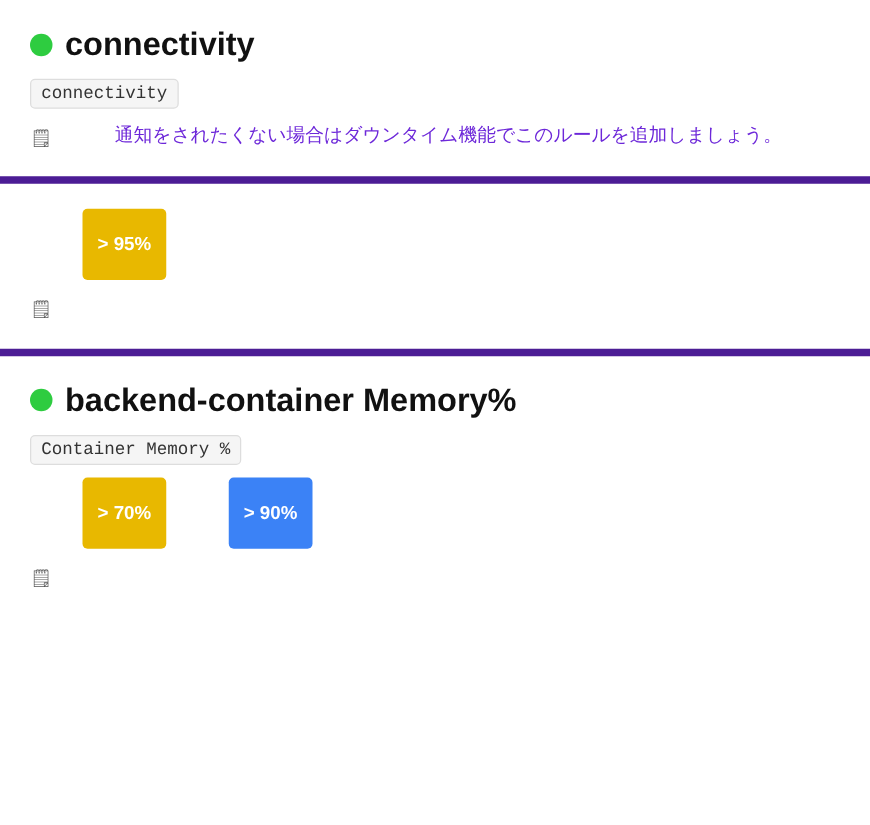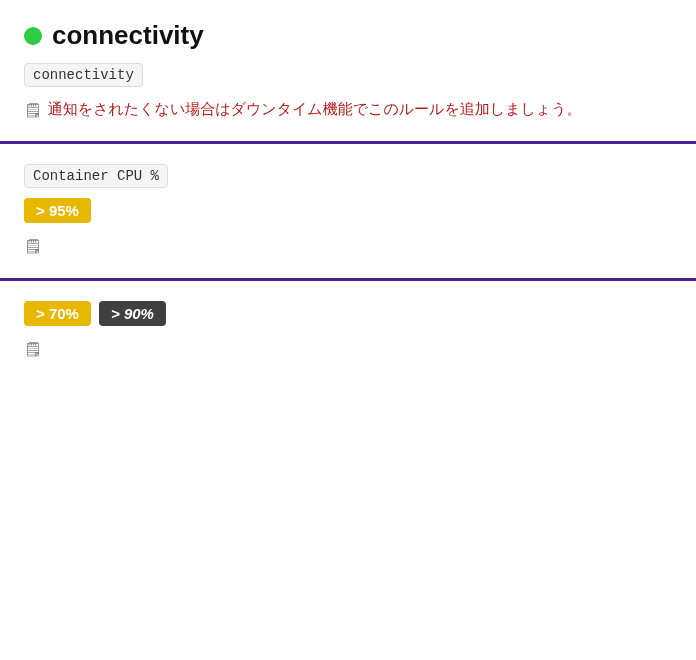--- a/index.html
+++ b/index.html
@@ -11,21 +11,21 @@
     body {
       font-family: -apple-system, BlinkMacSystemFont, 'Segoe UI', sans-serif;
       background: #ffffff;
       width: 696px;
       min-height: 660px;
       color: #333333;
     }
 
     .monitor-item {
       padding: 20px 24px 20px 24px;
-      border-bottom: 3px solid #4c1d95;
+      border-bottom: 6px solid #4c1d95;
     }
 
     .monitor-item:last-child {
       border-bottom: none;
     }
 
     .monitor-header {
       display: flex;
       align-items: center;
       gap: 10px;
@@ -61,69 +61,73 @@
     .threshold-row {
       display: flex;
       gap: 8px;
       margin-bottom: 10px;
       flex-wrap: wrap;
     }
 
     .threshold-badge {
       display: inline-block;
       border-radius: 4px;
-      padding: 4px 12px;
+      padding: 20px 12px;
       font-size: 15px;
       font-weight: 600;
       color: #ffffff;
+      margin-left: 42px;
     }
 
     .threshold-badge.yellow {
       background: #e8b800;
     }
 
     .threshold-badge.red {
-      background: #404040;
-      font-style: italic;
+      background: #3b82f6;
     }
 
     .description {
       display: flex;
       align-items: flex-start;
       gap: 6px;
       color: #555555;
       font-size: 15px;
       line-height: 1.6;
     }
 
     .description-icon {
       font-size: 14px;
       margin-top: 2px;
       flex-shrink: 0;
     }
 
     .description-text {
-      color: #b91c1c;
+      color: #6d28d9;
+      margin-left: 44px;
     }
   </style>
 </head>
 <body>
 
 <div id="monitors-container">
     <div class="monitor-item"><div class="monitor-header">
         <div class="status-dot"></div>
         <span class="monitor-title">connectivity</span>
       </div><div class="tag">connectivity</div><div class="description">
         <span class="description-icon">🗒</span>
         <span class="description-text">通知をされたくない場合はダウンタイム機能でこのルールを追加しましょう。</span>
       </div></div>
-    <div class="monitor-item"><div class="tag">Container CPU %</div><div class="threshold-row">
+    <div class="monitor-item"><div class="threshold-row">
         <span class="threshold-badge yellow">&gt; 95%</span>
       </div><div class="description">
         <span class="description-icon">🗒</span>
       </div></div>
-    <div class="monitor-item"><div class="threshold-row">
+    <div class="monitor-item"><div class="monitor-header">
+        <div class="status-dot"></div>
+        <span class="monitor-title">backend-container Memory%</span>
+      </div><div class="tag">Container Memory %</div><div class="threshold-row">
         <span class="threshold-badge yellow">&gt; 70%</span>
         <span class="threshold-badge red">&gt; 90%</span>
       </div><div class="description">
         <span class="description-icon">🗒</span>
       </div></div>
   </div>
 
 </body></html>

